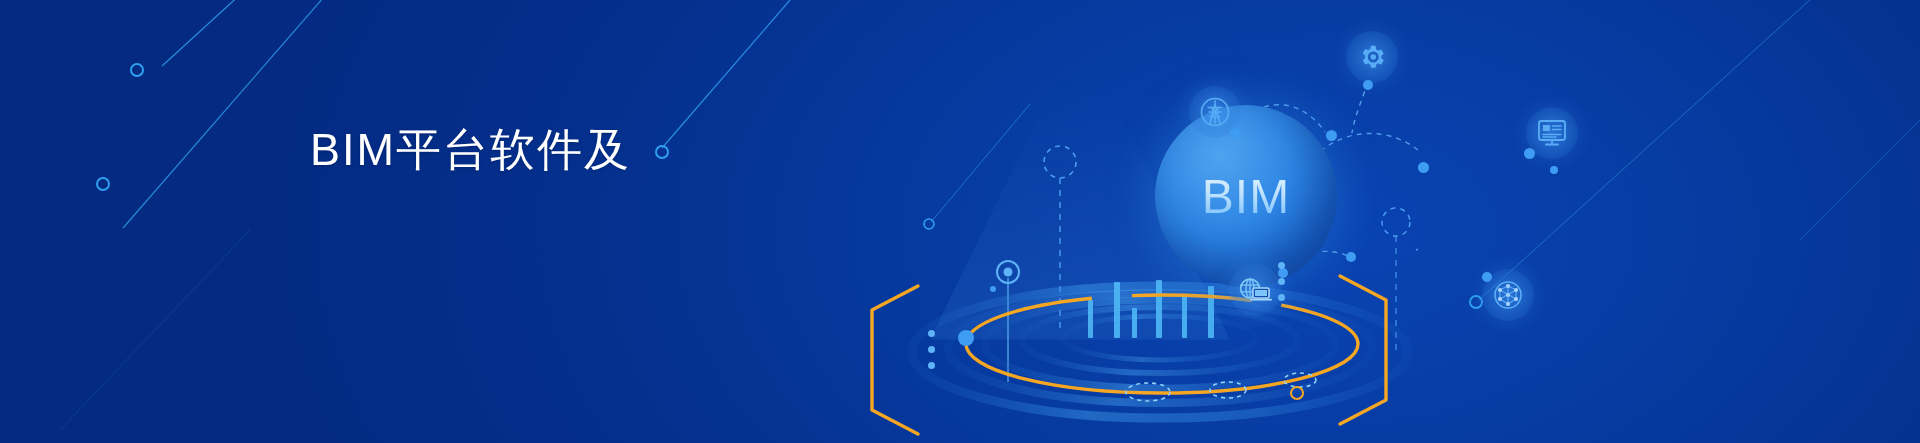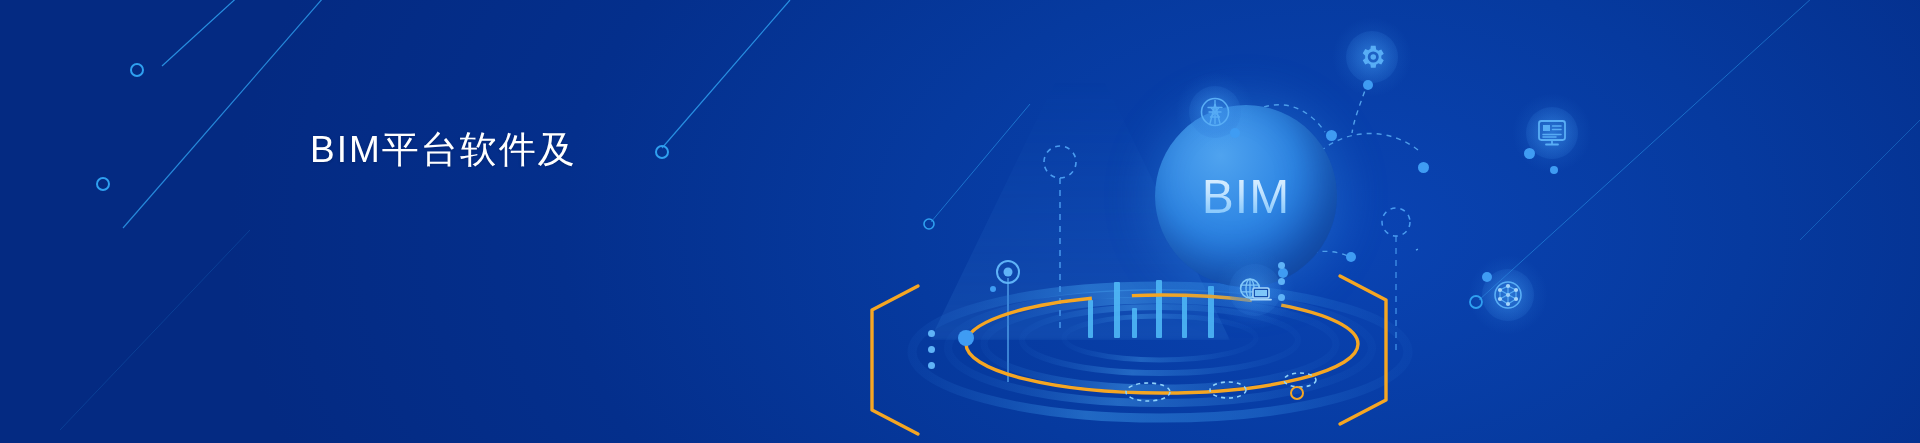--- a/index.html
+++ b/index.html
@@ -18,21 +18,21 @@
   }
   
   .bg-lines { position:absolute; inset:0; }
   
   #headline {
     position: absolute;
     left: 310px;
     top: 112px;
     width: 640px;
     color: #ffffff;
-    font-size: 37px;
+    font-size: 45px;
     line-height: 76px;
     letter-spacing: 2px;
     font-weight: 400;
     text-shadow: 0 1px 3px rgba(0,0,0,.18);
     white-space: nowrap;
   }
   #headline .ln { display:block; }
   
   #graphic { position:absolute; left:860px; top:0; width:560px; height:443px; }
   .layer { position:absolute; inset:0; }

